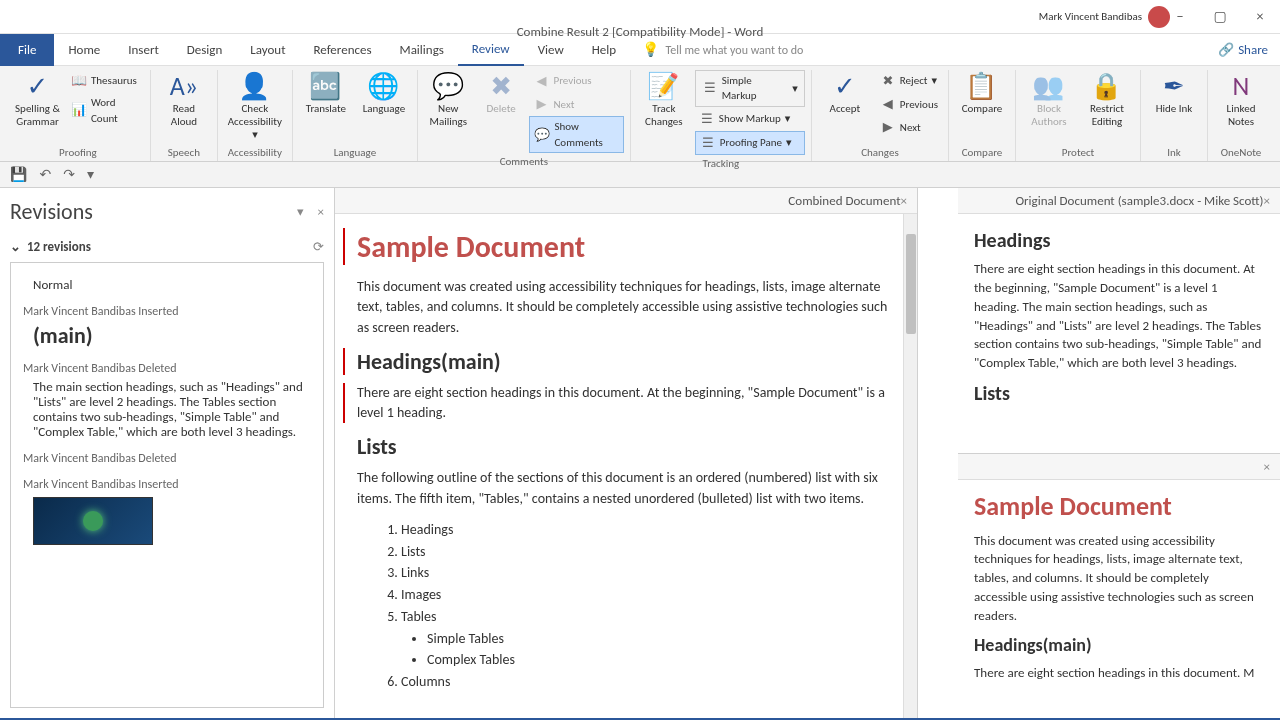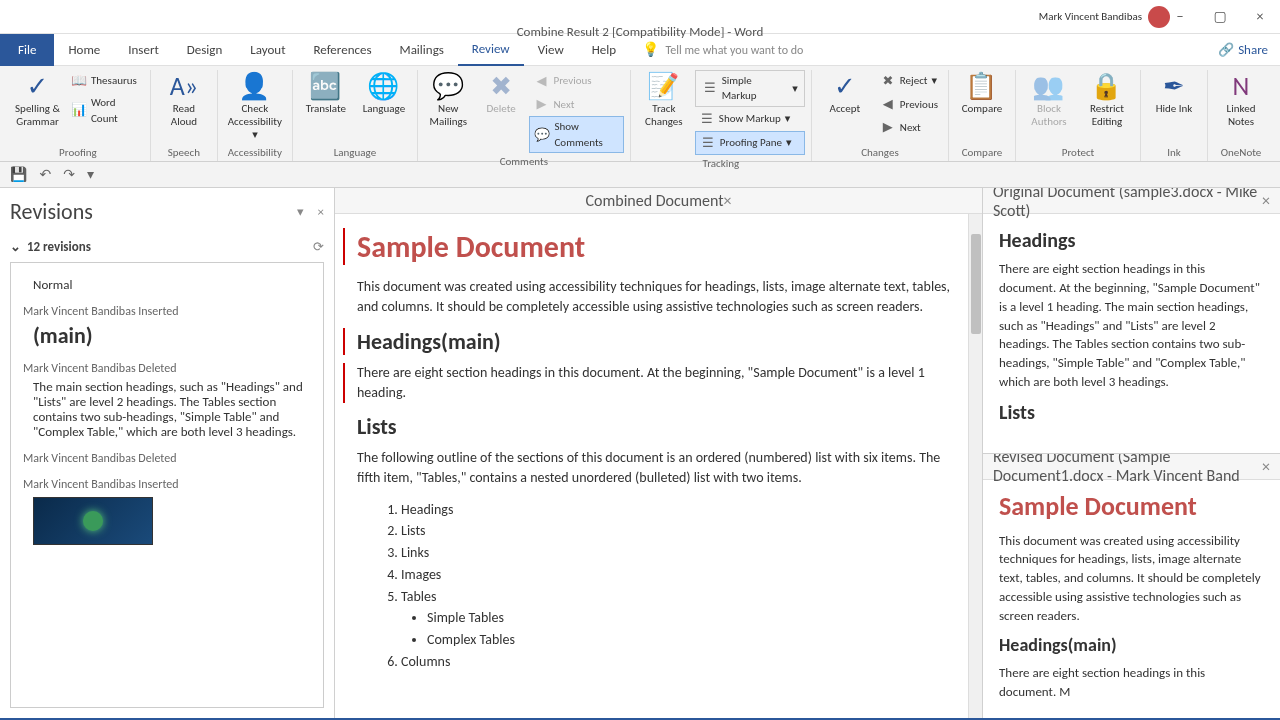--- a/index.html
+++ b/index.html
@@ -53,32 +53,32 @@
 .rev-item { margin-bottom: 12px; }
 .rev-meta { font-size: 12px; color: #666; }
 .rev-content { padding-left: 10px; margin-top: 4px; color: #333; }
 .rev-content.big { font-size: 22px; font-weight: 600; }
 .rev-link { color: #0066cc; text-decoration: underline; }
 .rev-img { margin-top: 6px; margin-left: 10px; width: 120px; height: 48px; background: linear-gradient(135deg,#0a2a4a,#1a4a7a); border: 1px solid #333; position: relative; }
 .rev-img::after { content: ""; position: absolute; left: 50%; top: 50%; width: 20px; height: 20px; border-radius: 50%; background: #3a9a5a; transform: translate(-50%,-50%); box-shadow: 0 0 8px #5aca7a; }
 
 
 .combined { flex: 1; display: flex; flex-direction: column; border-right: 1px solid #d0d0d0; }
-.pane-header { height: 26px; background: #f6f6f6; border-bottom: 1px solid #ddd; display: flex; align-items: center; justify-content: center; padding: 0 10px; font-size: 16px; color: #555; }
+.pane-header { height: 26px; background: #f6f6f6; border-bottom: 1px solid #ddd; display: flex; align-items: center; justify-content: flex-end; padding: 0 10px; font-size: 13px; color: #555; }
 .pane-close { color: #888; cursor: pointer; }
 .doc-body { flex: 1; overflow-y: auto; padding: 14px 22px; position: relative; }
 .doc-h1 { font-size: 30px; color: #c0504d; font-weight: 600; margin-bottom: 12px; }
 .doc-h2 { font-size: 22px; color: #333; font-weight: 700; margin: 10px 0 8px; }
 .doc-p { font-size: 14px; color: #333; line-height: 1.45; margin-bottom: 10px; }
 .revmark { border-left: 2px solid #c00; margin-left: -14px; padding-left: 12px; }
 .ol { list-style: decimal; padding-left: 44px; font-size: 14px; line-height: 1.55; }
 .ul { list-style: disc; padding-left: 26px; }
 
 
-.rightsplit { width: 297px; display: flex; flex-direction: column; }
+.rightsplit { width: 362px; display: flex; flex-direction: column; padding-left: 40px; }
 .orig { flex: 1; display: flex; flex-direction: column; border-bottom: 1px solid #d0d0d0; overflow: hidden; }
 .revised { flex: 1; display: flex; flex-direction: column; overflow: hidden; }
 .mini-body { flex: 1; padding: 10px 16px; overflow: hidden; font-size: 13px; }
 .mini-h2 { font-size: 20px; font-weight: 700; margin: 4px 0 8px; }
 .mini-h1 { font-size: 26px; color: #c0504d; font-weight: 700; margin-bottom: 10px; }
 .mini-p { font-size: 13px; line-height: 1.45; margin-bottom: 8px; }
 
 
 .statusbar { height: 22px; background: #2b579a; color: #fff; display: flex; align-items: center; padding: 0 10px; font-size: 12px; gap: 16px; }
 .scrollbar { position: absolute; right: 0; top: 0; bottom: 0; width: 14px; background: #f0f0f0; border-left: 1px solid #ddd; }
@@ -362,21 +362,20 @@
         <span class="pane-close">×</span>
       </div>
       <div class="mini-body">
         <h2 class="mini-h2">Headings</h2>
         <p class="mini-p">There are eight section headings in this document. At the beginning, "Sample Document" is a level 1 heading. The main section headings, such as "Headings" and "Lists" are level 2 headings. The Tables section contains two sub-headings, "Simple Table" and "Complex Table," which are both level 3 headings.</p>
         <h2 class="mini-h2">Lists</h2>
       </div>
     </div>
     <div class="revised">
       <div class="pane-header">
-        <span>Revised Document (Sample Document1.docx - Mark Vincent Band</span>
         <span class="pane-close">×</span>
       </div>
       <div class="mini-body">
         <h1 class="mini-h1">Sample Document</h1>
         <p class="mini-p">This document was created using accessibility techniques for headings, lists, image alternate text, tables, and columns. It should be completely accessible using assistive technologies such as screen readers.</p>
         <h2 class="mini-h2" style="font-size:18px">Headings(main)</h2>
         <p class="mini-p">There are eight section headings in this document. M</p>
       </div>
     </div>
   </div>

